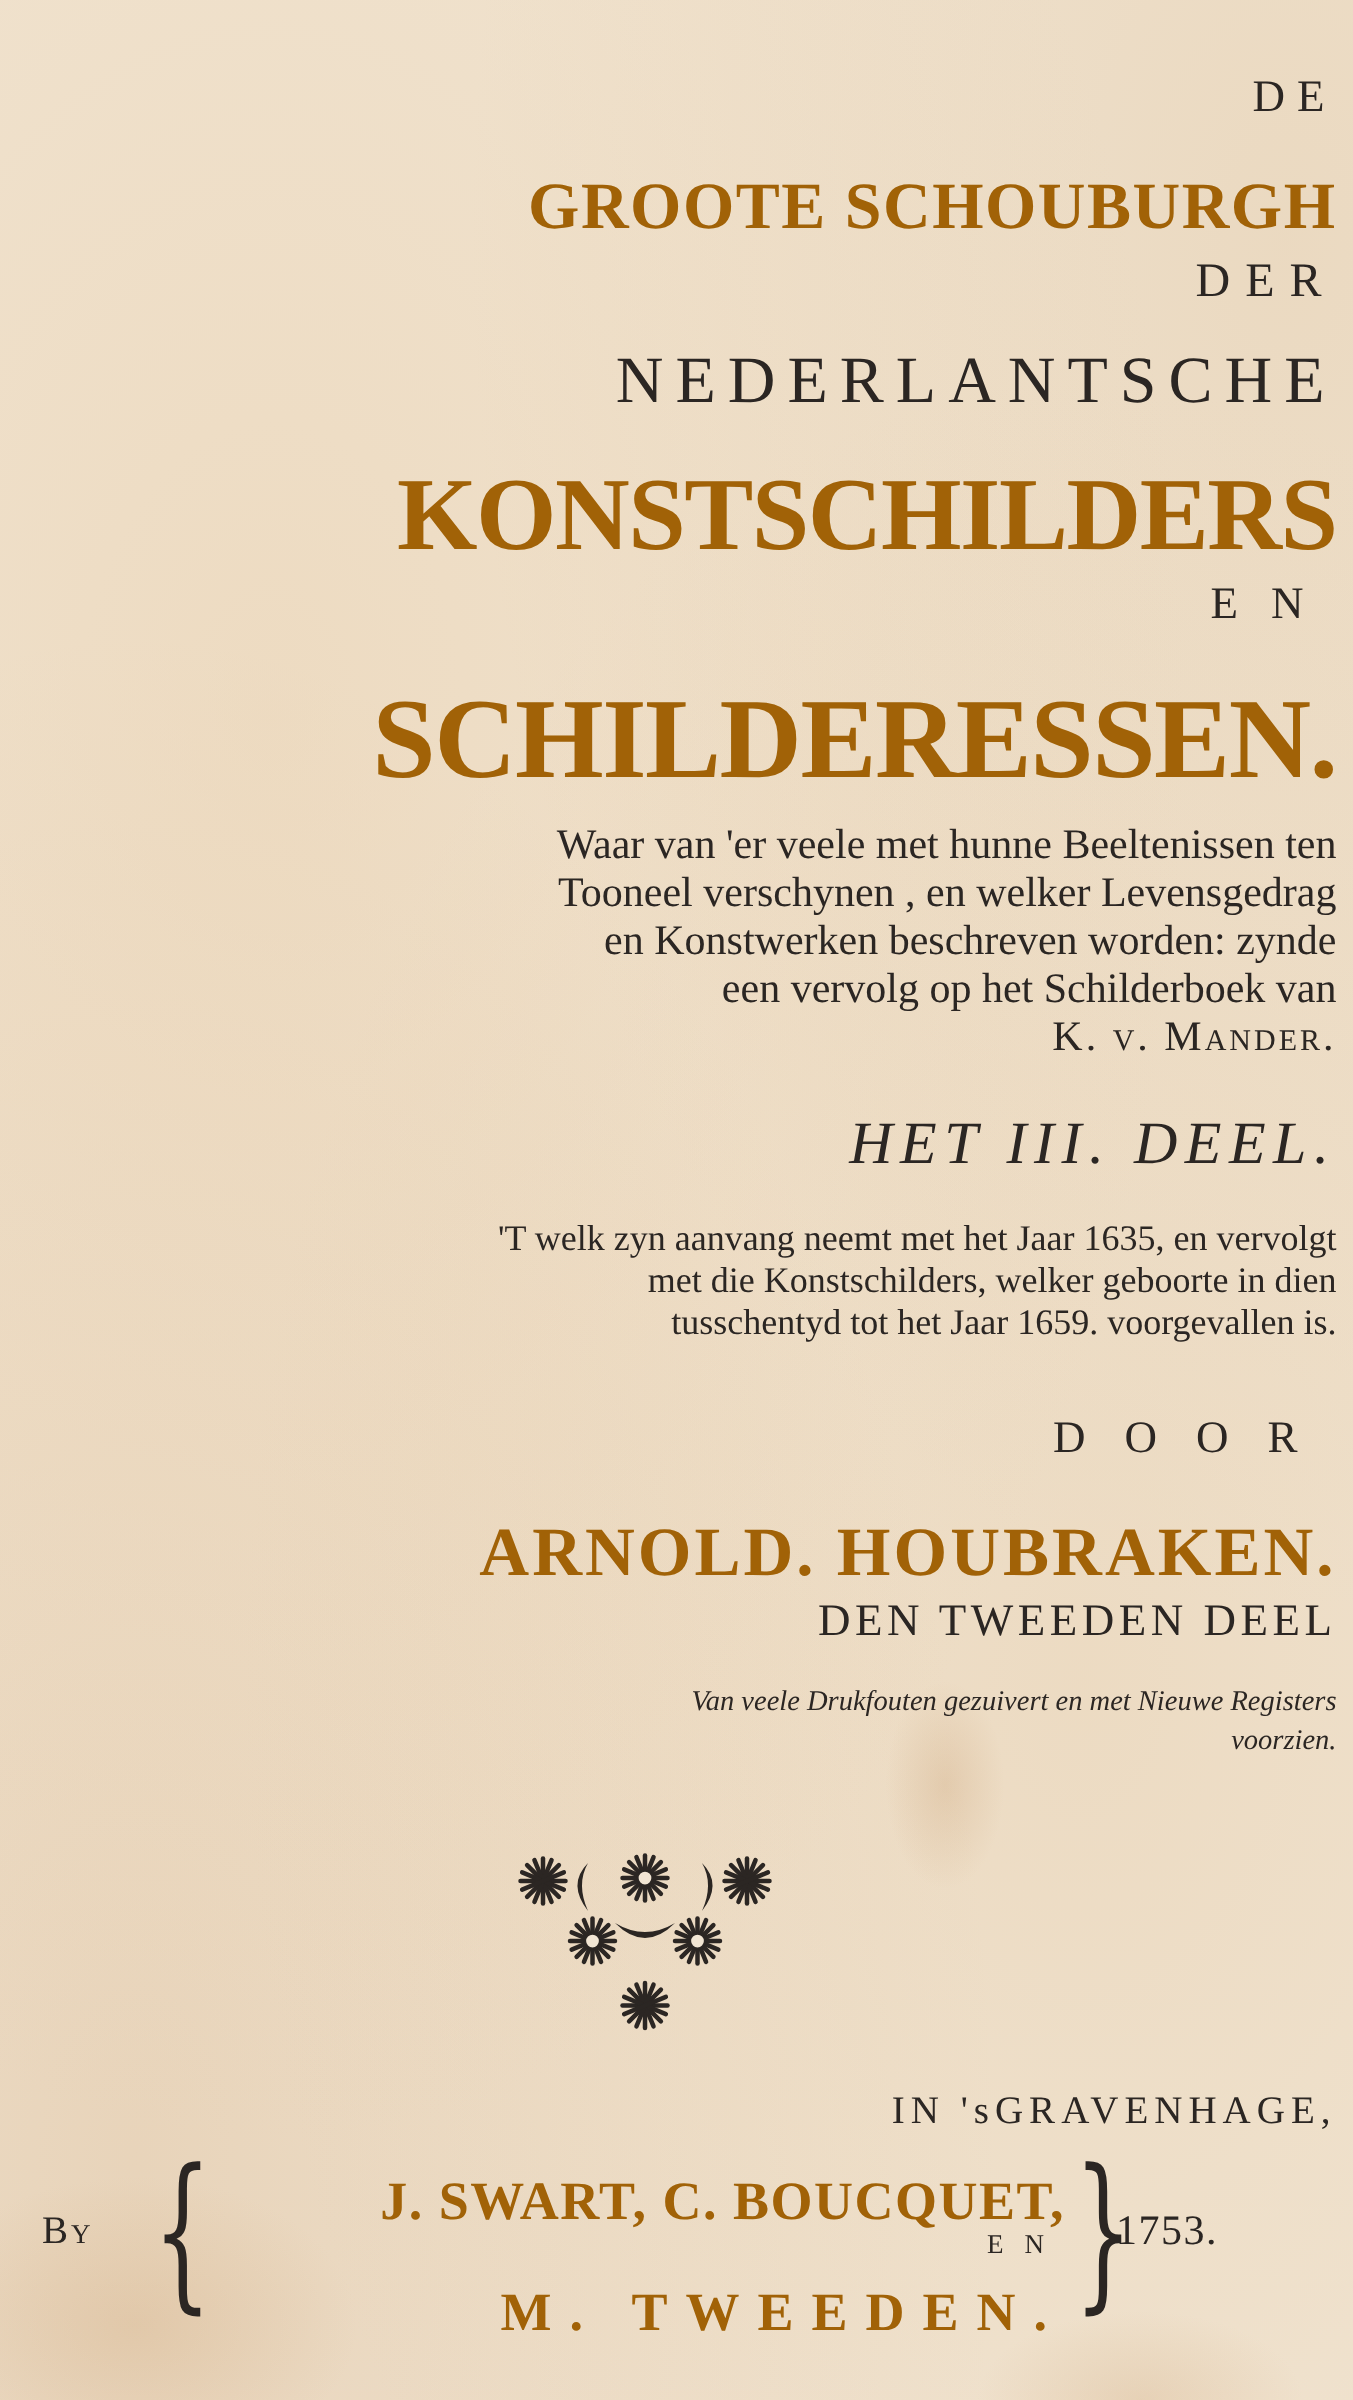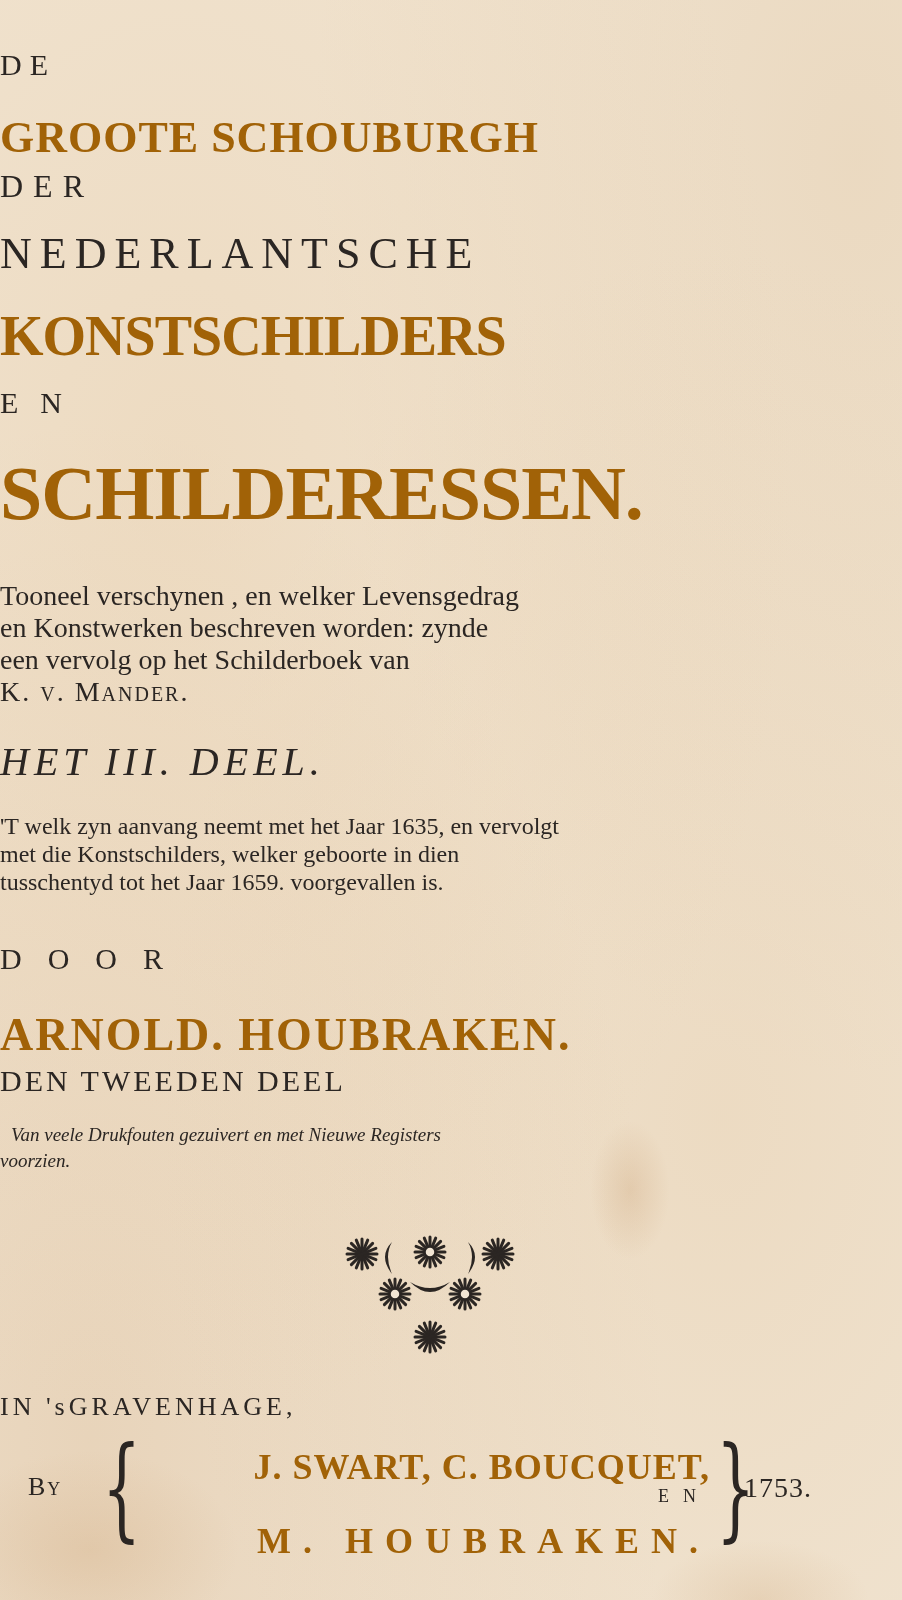--- a/index.html
+++ b/index.html
@@ -20,33 +20,33 @@
       font-family: "Liberation Serif", "DejaVu Serif", serif;
       color: #2a2522;
     }
     .page {
       position: absolute;
       inset: 0;
     }
     .line {
       position: absolute;
       left: 0;
-      right: 0;
-      text-align: left;
+      right: 11px;
+      text-align: right;
       white-space: nowrap;
     }
     .red { color: #a16207; margin-top: 12px; }
     .black { color: #2b2623; }
 
     
     .l-de       { top: 48px;  font-size: 30px; letter-spacing: 8px; }
     .l-groote   { top: 100px; font-size: 44px; letter-spacing: 1px; font-weight: bold; }
     .l-der      { top: 168px; font-size: 32px; letter-spacing: 10px; }
     .l-neder    { top: 228px; font-size: 44px; letter-spacing: 8px; }
-    .l-konst    { top: 292px; font-size: 56px; letter-spacing: -1px; font-weight: bold; }
+    .l-konst    { top: 292px; font-size: 69px; letter-spacing: -1px; font-weight: bold; }
     .l-en1      { top: 386px; font-size: 30px; letter-spacing: 22px; }
     .l-schild   { top: 438px; font-size: 76px; letter-spacing: -1px; font-weight: bold; }
 
     .body-text  { font-size: 28px; line-height: 32px; letter-spacing: 0px; }
     .l-waar     { top: 548px; }
     .l-tooneel  { top: 580px; }
     .l-konstw   { top: 612px; }
     .l-vervolg  { top: 644px; }
     .l-mander   { top: 676px; }
     .smallcaps  { font-variant: small-caps; letter-spacing: 2px; }
@@ -136,20 +136,21 @@
   <div class="stain" style="left:650px;top:1540px;width:220px;height:120px;background:radial-gradient(ellipse, rgba(205,165,120,0.25), transparent 70%);"></div>
 
   <div class="line l-de black">DE</div>
   <div class="line l-groote red">GROOTE SCHOUBURGH</div>
   <div class="line l-der black">DER</div>
   <div class="line l-neder black">NEDERLANTSCHE</div>
   <div class="line l-konst red">KONSTSCHILDERS</div>
   <div class="line l-en1 black">EN</div>
   <div class="line l-schild red">SCHILDERESSEN.</div>
 
+  <div class="line body-text l-waar black">Waar van 'er veele met hunne Beeltenissen ten</div>
   <div class="line body-text l-tooneel black">Tooneel verschynen , en welker Levensgedrag</div>
   <div class="line body-text l-konstw black">en Konstwerken beschreven worden: zynde</div>
   <div class="line body-text l-vervolg black">een vervolg op het Schilderboek van</div>
   <div class="line body-text l-mander black smallcaps">K. v. Mander.</div>
 
   <div class="line l-deel black">HET III. DEEL.</div>
 
   <div class="line desc-text l-twelk black">'T welk zyn aanvang neemt met het Jaar 1635, en vervolgt</div>
   <div class="line desc-text l-met black">met die Konstschilders, welker geboorte in dien</div>
   <div class="line desc-text l-tussch black">tusschentyd tot het Jaar 1659. voorgevallen is.</div>
@@ -193,18 +194,18 @@
     <use href="#star" x="90" y="105"></use>
   </svg>
 
   <div class="line l-hage black">IN 'sGRAVENHAGE,</div>
 
   <div class="imprint">
     <div class="imp-by black">By</div>
     <div class="imp-brace-left">{</div>
     <div class="imp-line imp-swart red">J. SWART, C. BOUCQUET,</div>
     <div class="imp-line imp-en black">EN</div>
-    <div class="imp-line imp-gaillard red">M. HOUBRAKEN.</div>
+    <div class="imp-line imp-gaillard red">M. TWEEDEN.</div>
     <div class="imp-brace-right">}</div>
     <div class="imp-year black">1753.</div>
   </div>
 
 </div>
 
 </body></html>

